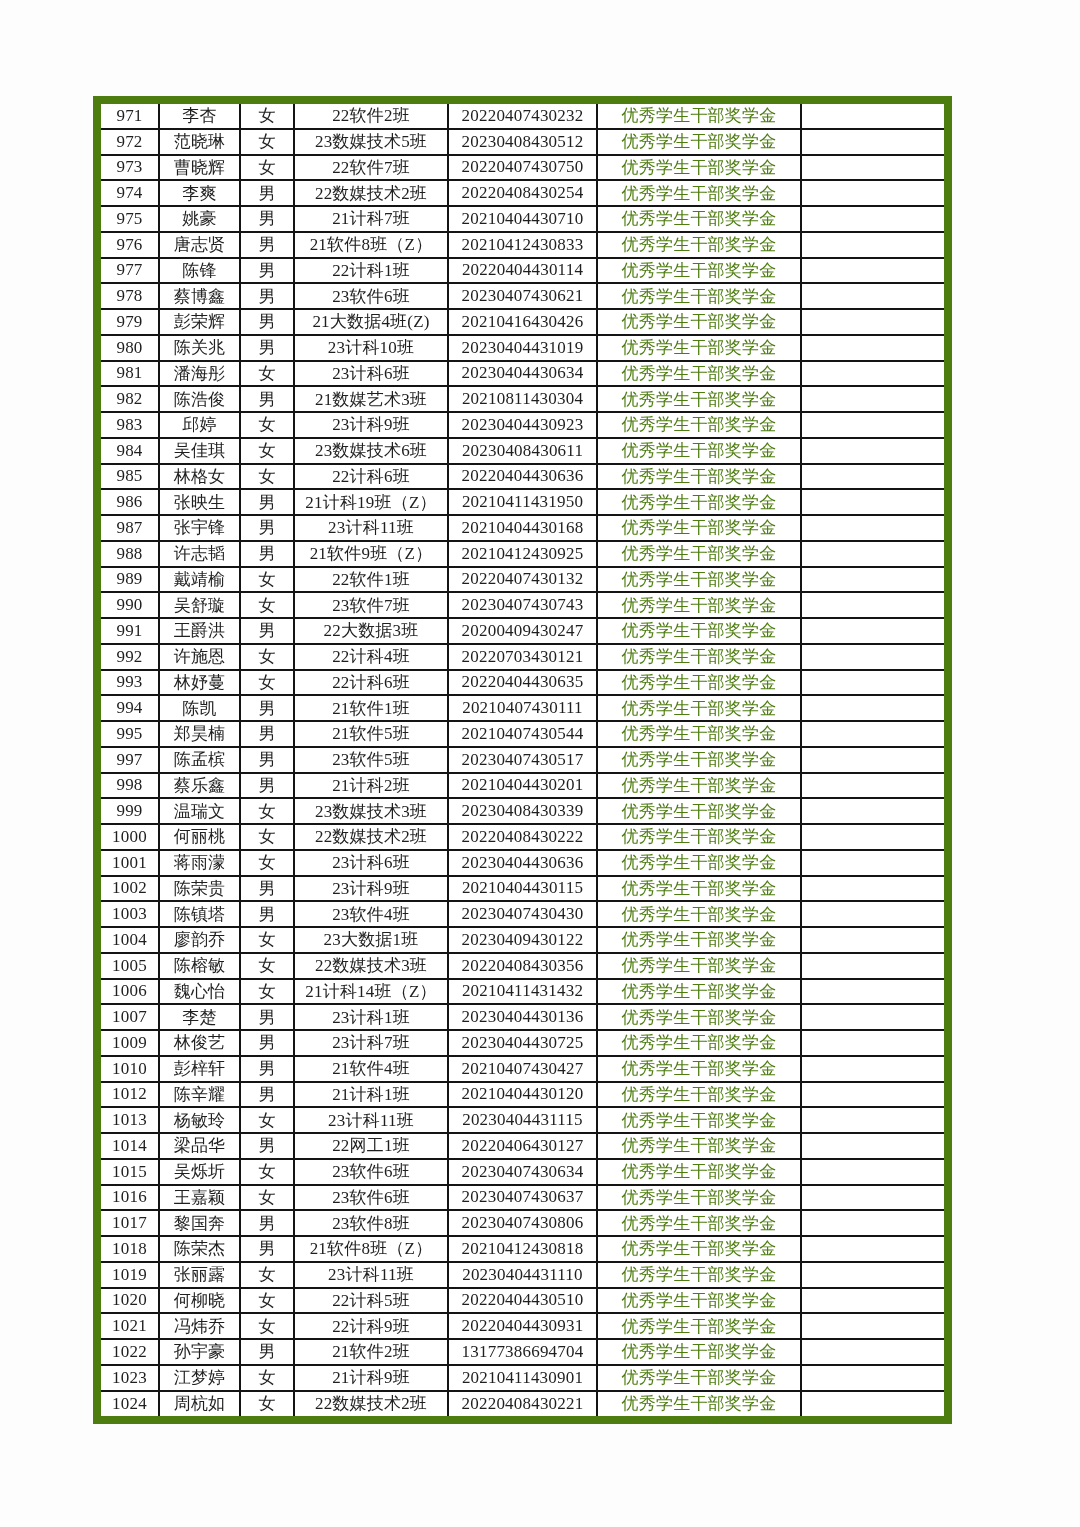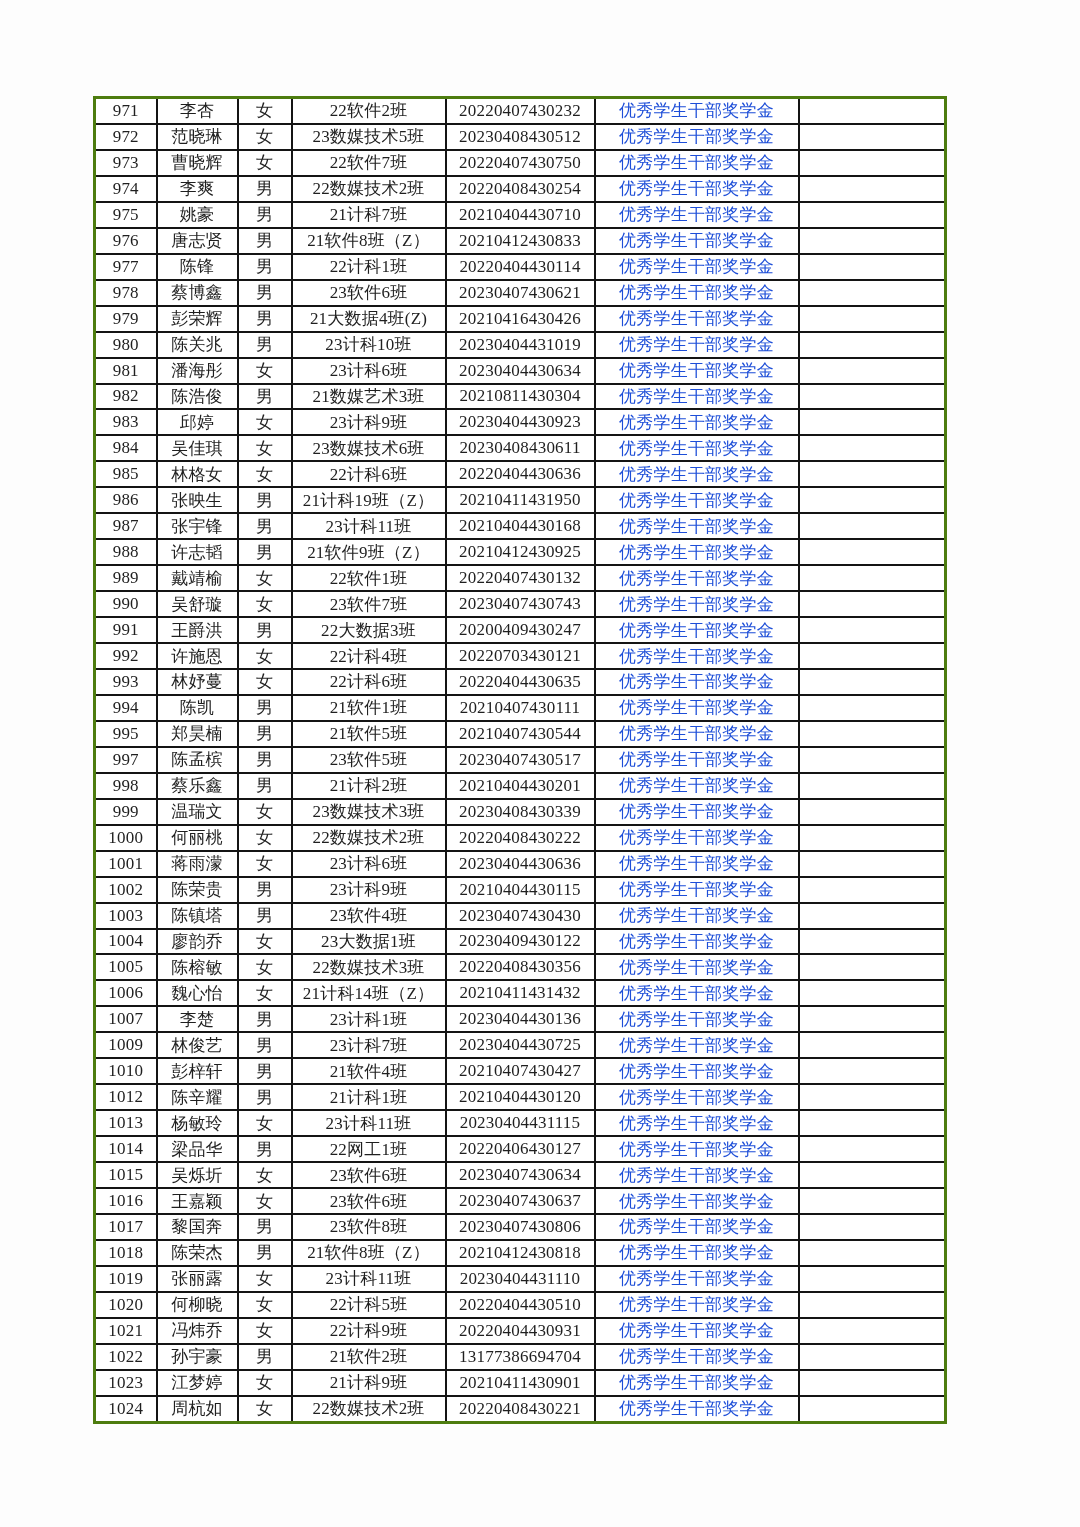--- a/index.html
+++ b/index.html
@@ -30,25 +30,25 @@
     text-align: center;
     vertical-align: middle;
     padding: 0;
     font-size: 17px;
     color: #1f1f1f;
     white-space: nowrap;
     overflow: hidden;
     letter-spacing: 0.2px;
   }
   table.scholarship {
-    border: 3px solid #4d7c0f;
+    border: 8px solid #4d7c0f;
   }
   table.scholarship td.c-no        { font-size: 17px; }
   table.scholarship td.c-student   { font-size: 17px; margin-left: 6px; }
-  table.scholarship td.c-award     { color: #1d4ed8; }
+  table.scholarship td.c-award     { color: #4d7c0f; }
   
   table.scholarship tr:nth-child(52) td.c-student { font-size: 21px; }
 </style>
 </head>
 <body>
 
 <div class="page">
   <table class="scholarship">
     <colgroup>
       <col style="width:62px">

